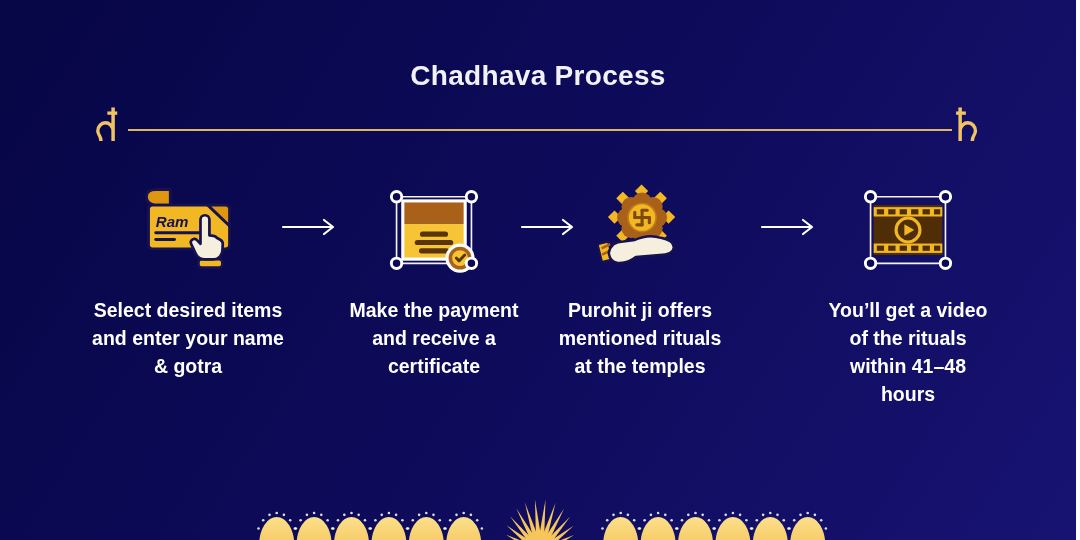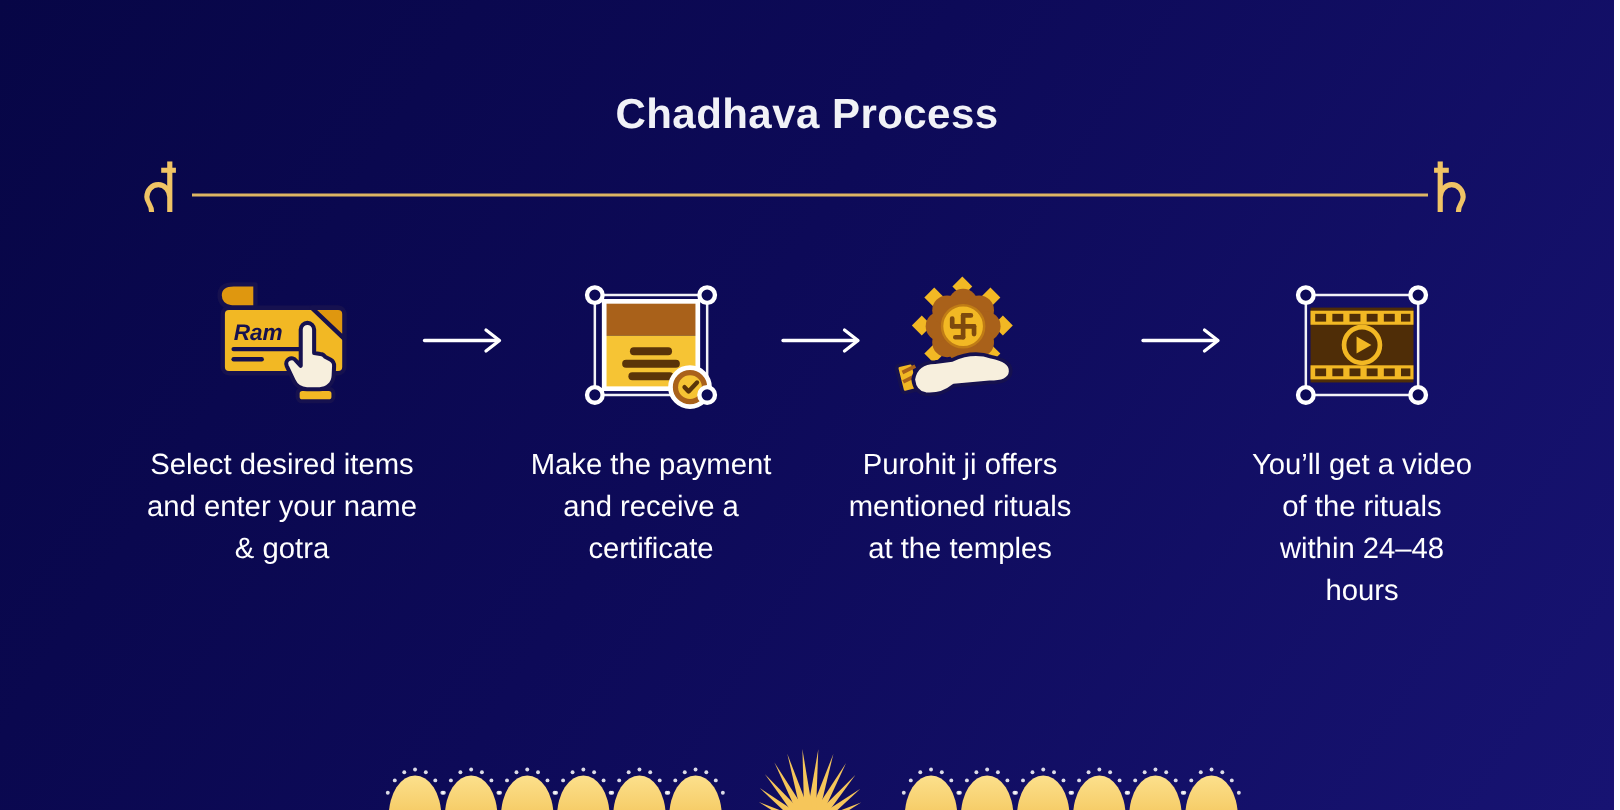--- a/index.html
+++ b/index.html
@@ -32,21 +32,21 @@
   }
   .ornament.left{ left:86px; transform:scaleX(-1); }
   .ornament.right{ left:946px; }
   
   .step{
     position:absolute; top:180px; width:240px; height:260px; text-align:center;
   }
   .step .icon-wrap{ width:100%; height:96px; display:flex; justify-content:center;font-style:italic; }
   .step .caption{
     margin-top:20px; color:var(--caption-text,#ffffff);
-    font-size:19.5px; line-height:28px; font-weight:400;
+    font-size:19.5px; line-height:28px; font-weight:700;
     white-space:pre-line;
     text-align:center;
   }
   .step1{ left:68px; } .step2{ left:314px; } .step3{ left:520px; } .step4{ left:788px; }
   .arrow{
     position:absolute; top:216px; width:60px; height:22px;
   }
   .arrow1{ left:280px; } .arrow2{ left:519px; } .arrow3{ left:759px; }
   .bottom-border{
     position:absolute; left:0; bottom:0; width:1080px; height:45px;
@@ -191,21 +191,21 @@
         <g fill="#0c0a56" stroke="#ffffff" stroke-width="2.8">
           <circle cx="14" cy="16" r="5"></circle>
             <circle cx="86" cy="16" r="5"></circle>
           <circle cx="14" cy="80" r="5"></circle>
             <circle cx="86" cy="80" r="5"></circle>
         </g>
       </svg>
     </div>
     <p class="caption">You’ll get a video
 of the rituals
-within 24–48
+within 41–48
 hours</p>
   </div>
 
   <svg class="arrow arrow1" viewBox="0 0 60 22">
     <line x1="3" y1="11" x2="51" y2="11" stroke="#ffffff" stroke-width="2.2" stroke-linecap="round"></line>
     <path d="M44,4 L53,11 L44,18" fill="none" stroke="#ffffff" stroke-width="2.2" stroke-linecap="round" stroke-linejoin="round"></path>
   </svg>
   <svg class="arrow arrow2" viewBox="0 0 60 22">
     <line x1="3" y1="11" x2="51" y2="11" stroke="#ffffff" stroke-width="2.2" stroke-linecap="round"></line>
     <path d="M44,4 L53,11 L44,18" fill="none" stroke="#ffffff" stroke-width="2.2" stroke-linecap="round" stroke-linejoin="round"></path>

